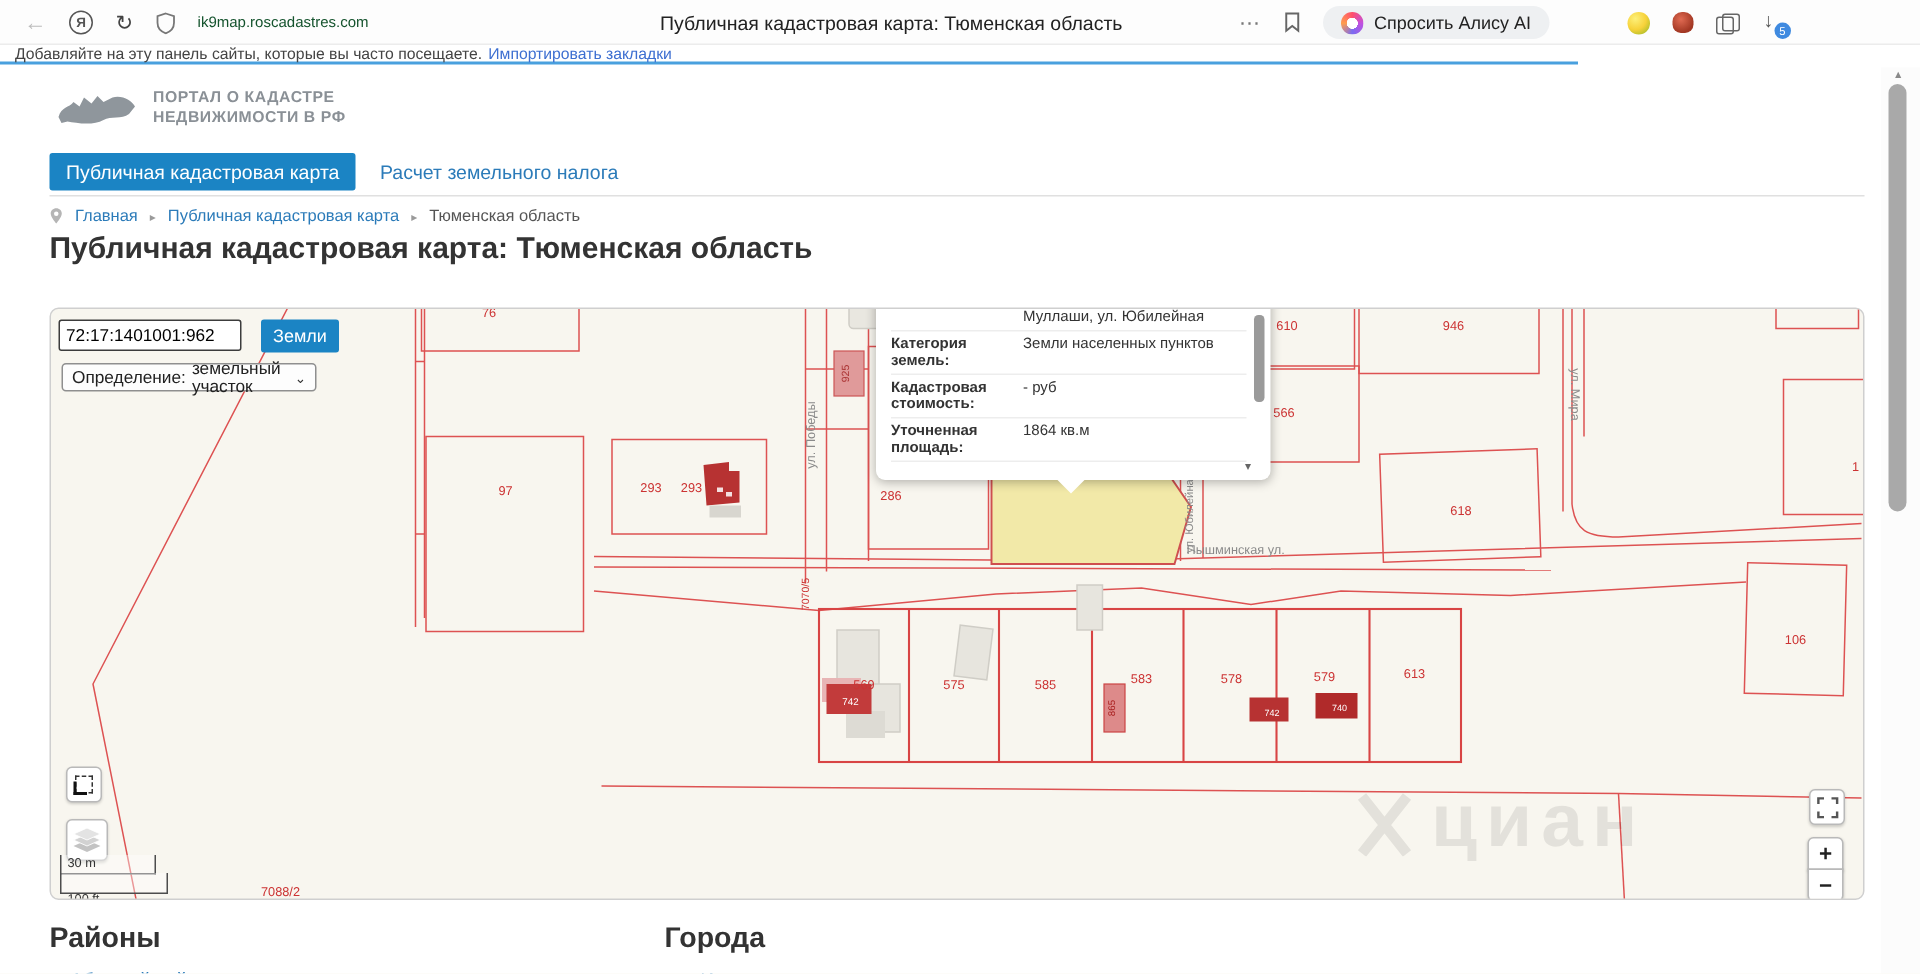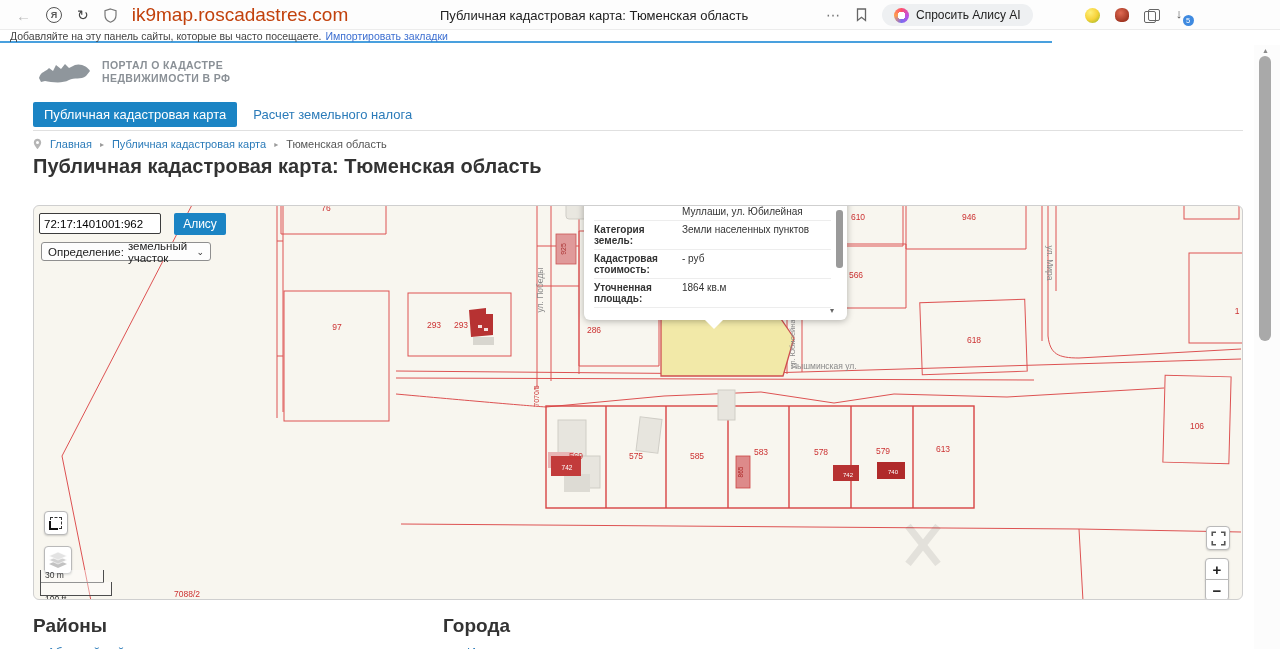--- a/index.html
+++ b/index.html
@@ -9,21 +9,21 @@
 
   
   .browser-bar { position:absolute; left:0; top:0; width:1280px; height:30px;
     background:#fdfdfd; border-bottom:1px solid #ececec; }
   .b-left { position:absolute; left:16px; top:0; height:30px; display:flex; align-items:center; gap:15px; }
   .back-ic { color:#bdbdbd; font-size:15px; }
   .ya-circle { width:16px; height:16px; border:1.5px solid #555; border-radius:50%;
     display:flex; align-items:center; justify-content:center; font-size:9px; color:#555; font-weight:bold; }
   .refresh-ic { color:#444; font-size:14px; }
   .shield-ic { display:inline-flex; }
-  .url-text { font-size:19px; color:#c2410c; }
+  .url-text { font-size:10px; color:#14532d; }
   .tab-title { position:absolute; left:440px; top:0; height:30px; display:flex; align-items:center;
     font-size:13px; color:#222; }
   .b-right { position:absolute; left:826px; top:0; height:30px; display:flex; align-items:center; gap:15px; }
   .dots-ic { color:#777; font-size:14px; letter-spacing:1px; }
   .flag-ic { display:inline-flex; }
   .alice-pill { background:#eef0f2; border-radius:13px; height:22px; padding:0 12px;
     display:flex; align-items:center; gap:7px; }
   .alice-ic { width:15px; height:15px; border-radius:50%;
     background:radial-gradient(circle at 50% 50%, #fff 34%, transparent 36%),
                conic-gradient(#ff4f6d,#c14fe0,#7a6cf0,#ff9d4d,#ff4f6d); }
@@ -313,25 +313,26 @@
       <g fill="#cc3333">
         <text x="505" y="190" font-size="7" text-anchor="middle" transform="rotate(-90 505 190)">7070/5</text>
         <text x="140" y="391" font-size="8.5">7088/2</text>
       </g>
     </svg>
 
     <div class="watermark">
       <svg width="42" height="48" viewBox="0 0 42 48">
         <path d="M6,8 L36,46 M36,8 L6,46" stroke="#000" stroke-width="7"></path>
       </svg>
+      <span class="wm-text">циан</span>
     </div>
 
     <div class="search-wrap">
       <input class="search-input" value="72:17:1401001:962" style="">
-      <button class="search-btn">Алису</button>
+      <button class="search-btn">Земли</button>
     </div>
     <div class="filter-box">
       <span>Определение:</span>
       <span>земельный участок</span>
       <span class="filter-chevron">⌄</span>
     </div>
 
     <div class="popup">
       <div class="p-row">
         <div class="p-label">Адрес:</div>

